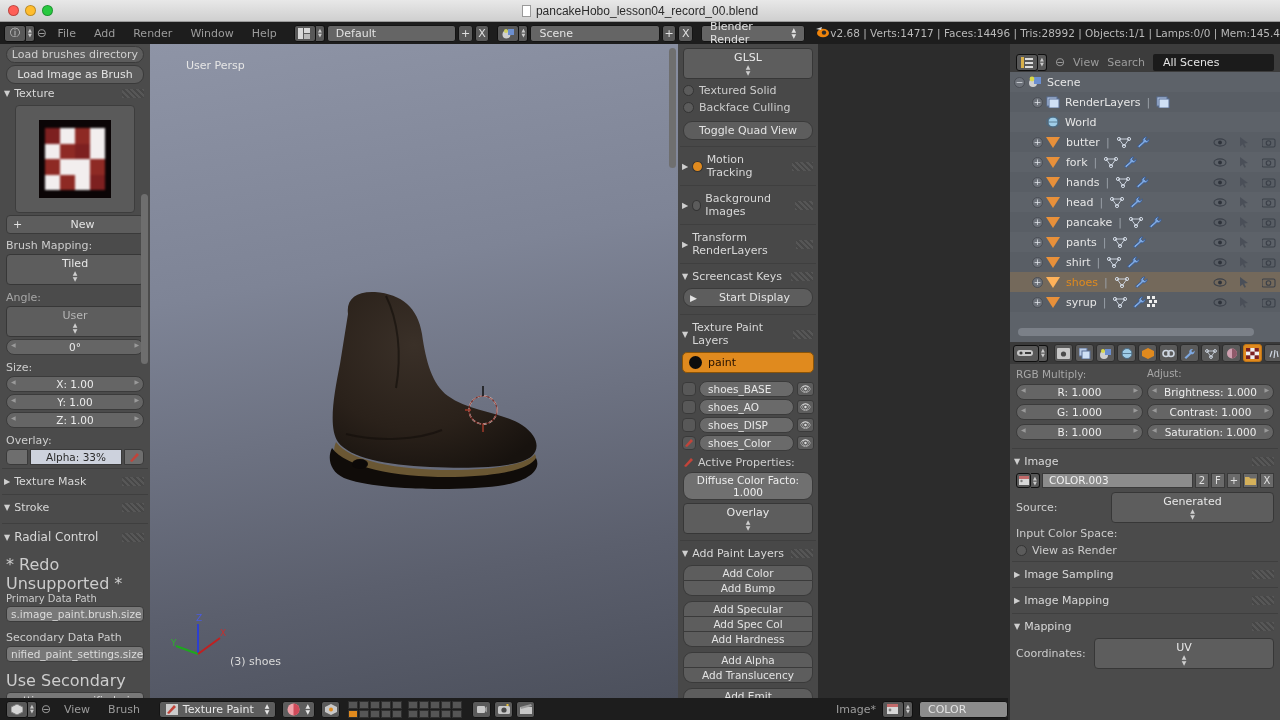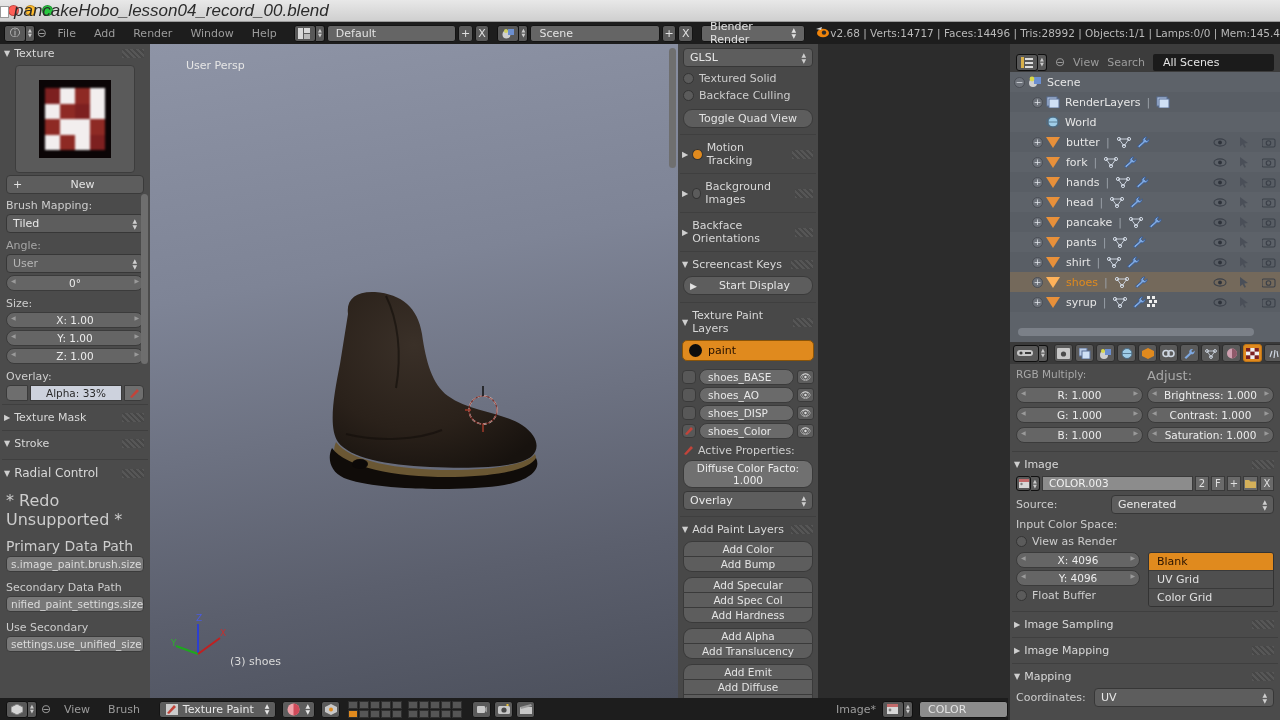--- a/index.html
+++ b/index.html
@@ -7,22 +7,22 @@
     font-family:"DejaVu Sans", sans-serif; font-size:11px; color:#d4d4d4; }
   #app { position:relative; width:1280px; height:720px; }
 
   
   .osbar { position:absolute; left:0; top:0; width:1280px; height:22px;
     background:linear-gradient(#e8e8e8,#cfcfcf); border-bottom:1px solid #9a9a9a;
     display:flex; align-items:center; }
   .lights { display:flex; gap:6px; padding-left:8px; }
   .lt { width:11px; height:11px; border-radius:50%; border:1px solid rgba(0,0,0,.25); }
   .lt.r{background:#ff5f57}.lt.y{background:#ffbd2e}.lt.g{background:#28c940}
-  .ostitle { position:absolute; left:0; right:0; text-align:left; font-size:17px;
-     color:#2b2b2b; font-family:"Liberation Sans", sans-serif;font-style:italic; }
+  .ostitle { position:absolute; left:0; right:0; text-align:center; font-size:12px;
+     color:#2b2b2b; font-family:"Liberation Sans", sans-serif; }
   .docico { display:inline-block; width:9px; height:12px; background:#fff;
      border:1px solid #999; vertical-align:-2px; margin-right:5px; }
 
   
   .topbar { position:absolute; left:0; top:22px; width:1280px; height:22px;
     background:#1d1d1d; display:flex; align-items:center; gap:0; padding-left:4px; }
   .hicon { width:22px; height:17px; background:#585858; border:1px solid #101010;
     border-radius:3px; display:inline-flex; align-items:center; justify-content:center;
     font-size:10px; color:#ddd; }
   .spin { width:9px; height:17px; background:#585858; border:1px solid #101010;
@@ -40,21 +40,21 @@
   .pane { position:absolute; background:#4b4b4b; }
   .sect { color:#d8d8d8; font-size:11px; padding:3px 0 3px 4px; display:flex; align-items:center; gap:4px;}
   .tri { font-size:8px; color:#cfcfcf; }
   .btn { background:#5d5d5d; border:1px solid #3a3a3a; border-radius:4px;
     color:#e3e3e3; text-align:center; font-size:11px; padding:2px 4px; }
   .num { background:#656565; border:1px solid #3b3b3b; border-radius:9px; color:#ececec;
     font-size:10.5px; text-align:center; padding:1px 0; position:relative; }
   .num:before{content:"◀";position:absolute;left:4px;top:1px;font-size:6px;color:#9a9a9a}
   .num:after{content:"▶";position:absolute;right:4px;top:1px;font-size:6px;color:#9a9a9a}
   .drop { background:#5d5d5d; border:1px solid #373737; border-radius:4px; color:#e8e8e8;
-    font-size:11px; padding:2px 6px; display:flex; align-items:center; justify-content:space-between;}
+    font-size:11px; padding:2px 6px; display:flex; align-items:center; justify-content:space-between;flex-direction:column;}
   .drop .ar{font-size:6px;line-height:6px;color:#cfcfcf;display:flex;flex-direction:column}
   .lbl { color:#cdcdcd; font-size:11px; }
   .divline{height:1px;background:#3f3f3f;margin:3px 2px;}
   .hatch{width:22px;height:9px;background:repeating-linear-gradient(45deg,#5d5d5d 0 2px,#444 2px 4px);opacity:.65;}
 
   
   #left { left:0; top:44px; width:150px; height:654px; background:#4b4b4b; overflow:hidden; }
   #leftScroll{position:absolute; right:2px; top:150px; width:7px; height:170px; background:#6e6e6e; border-radius:4px;}
   .texprev{ width:120px;height:108px;background:#5a5a5a;border:1px solid #3d3d3d;border-radius:4px;
     display:flex;align-items:center;justify-content:center;margin:2px auto;}
@@ -180,20 +180,24 @@
       <svg width="15" height="13" viewBox="0 0 15 13">
           <ellipse cx="8" cy="8" rx="6" ry="4.3" fill="#f0840a"></ellipse>
           <circle cx="9" cy="7.6" r="2.2" fill="#2b2b2b"></circle>
           <path d="M1 4 L7 2 L6 5 Z" fill="#d9d9d9"></path>
         </svg>
     </div>
     <div class="stats">v2.68 | Verts:14717 | Faces:14496 | Tris:28992 | Objects:1/1 | Lamps:0/0 | Mem:145.4</div>
   </div>
 
   <div class="pane" id="left">
+    <div style="padding:2px 6px 0 6px">
+      <div class="btn" style="border-radius:9px;padding:1px 4px;color:#cfcfcf;margin-bottom:2px">Load brushes directory</div>
+      <div class="btn" style="border-radius:9px;padding:2px 4px">Load Image as Brush</div>
+    </div>
 
     <div class="sect" style="justify-content:space-between;padding-right:6px">
       <span style="display:flex;gap:4px;align-items:center">
           <span class="tri">▼</span>
           <span>Texture</span>
         </span>
       <span class="hatch"></span>
     </div>
 
     <div class="texprev">
@@ -282,25 +286,25 @@
     <div class="divline" style="margin-top:6px"></div>
     <div class="sect" style="justify-content:space-between;padding-right:6px;font-size:12px">
       <span style="display:flex;gap:4px;align-items:center">
           <span class="tri">▼</span>
           <span>Radial Control</span>
         </span>
       <span class="hatch"></span>
     </div>
     <div style="padding:0 6px">
       <div class="lbl" style="margin-top:8px;font-size:16px">* Redo Unsupported *</div>
-      <div class="lbl" style="margin-top:9px;font-size:14px">Primary Data Path</div>
+      <div class="lbl" style="margin-top:0;font-size:10px">Primary Data Path</div>
       <div style="margin-top:2px;background:#787878;border:1px solid #3b3b3b;border-radius:4px;color:#dcdcdc;font-size:10.5px;padding:1px 4px">s.image_paint.brush.size</div>
       <div class="lbl" style="margin-top:9px;font-size:11px">Secondary Data Path</div>
       <div style="margin-top:2px;background:#787878;border:1px solid #3b3b3b;border-radius:4px;color:#dcdcdc;font-size:10.5px;padding:1px 4px">nified_paint_settings.size</div>
-      <div class="lbl" style="margin-top:9px;font-size:11px">Use Secondary</div>
+      <div class="lbl" style="margin-top:9px;font-size:16px">Use Secondary</div>
       <div style="margin-top:2px;background:#787878;border:1px solid #3b3b3b;border-radius:4px;color:#dcdcdc;font-size:10.5px;padding:1px 4px">settings.use_unified_size</div>
 
     </div>
     <div id="leftScroll"></div>
   </div>
 
   <div class="pane" id="view">
     <div id="viewTxt">User Persp</div>
 
     <svg width="528" height="654" style="position:absolute;left:0;top:0">
@@ -376,21 +380,21 @@
           <span class="tri">▶</span>
       <span class="chk" style="margin-right:0"></span>
       <span>Background Images</span>
         </span>
       <span class="hatch"></span>
     </div>
     <div class="divline"></div>
     <div class="sect" style="justify-content:space-between;padding-right:5px">
       <span style="display:flex;gap:4px;align-items:center">
           <span class="tri">▶</span>
-          <span>Backface Orientations</span>
+          <span>Transform RenderLayers</span>
         </span>
       <span class="hatch"></span>
     </div>
     <div class="divline"></div>
     <div class="sect" style="justify-content:space-between;padding-right:5px">
       <span style="display:flex;gap:4px;align-items:center">
           <span class="tri">▼</span>
           <span>Screencast Keys</span>
         </span>
       <span class="hatch"></span>
@@ -901,21 +905,21 @@
           <div class="ptab">
             <svg width="12" height="11">
               <path d="M2 9 L4 3 M6 10 L7 2 M10 9 L9 3" stroke="#cfd7e2" stroke-width="1.2" fill="none"></path>
             </svg>
           </div>
         </div>
     </div>
 
     <div class="pgrid" style="padding-top:4px">
       <div class="lbl" style="font-size:10.5px;color:#a8a8a8">RGB Multiply:</div>
-      <div class="lbl" style="font-size:13px;color:#a8a8a8">Adjust:</div>
+      <div class="lbl" style="font-size:10px;color:#a8a8a8">Adjust:</div>
       <div class="num">R: 1.000</div>
       <div class="num">Brightness: 1.000</div>
       <div class="num">G: 1.000</div>
       <div class="num">Contrast: 1.000</div>
       <div class="num">B: 1.000</div>
       <div class="num">Saturation: 1.000</div>
     </div>
 
     <div class="divline" style="margin-top:6px"></div>
     <div class="sect" style="justify-content:space-between;padding-right:6px">
@@ -960,32 +964,20 @@
             <span>▲</span>
             <span>▼</span>
           </span>
       </div>
     </div>
     <div style="padding:2px 6px">
       <div class="lbl">Input Color Space:</div>
       <div class="lbl" style="margin-top:4px"><span class="chk"></span><span>View as Render</span></div>
     </div>
 
-    <div style="display:flex;gap:8px;padding:2px 6px">
-      <div style="flex:1">
-        <div class="num">X: 4096</div>
-        <div class="num" style="margin-top:2px">Y: 4096</div>
-        <div class="lbl" style="margin-top:3px"><span class="chk"></span><span>Float Buffer</span></div>
-      </div>
-      <div style="flex:1;border:1px solid #333;border-radius:3px;overflow:hidden" id="genTypes">
-          <div style="padding: 2px 8px; font-size: 11px; background: rgb(224, 138, 30); color: rgb(42, 19, 0);">Blank</div>
-          <div style="padding: 2px 8px; font-size: 11px; background: rgb(79, 79, 79); color: rgb(224, 224, 224); border-top: 1px solid rgb(58, 58, 58);">UV Grid</div>
-          <div style="padding: 2px 8px; font-size: 11px; background: rgb(79, 79, 79); color: rgb(224, 224, 224); border-top: 1px solid rgb(58, 58, 58);">Color Grid</div>
-        </div>
-    </div>
 
     <div class="divline" style="margin-top:2px"></div>
     <div class="sect" style="justify-content:space-between;padding-right:6px">
       <span style="display:flex;gap:4px;align-items:center">
           <span class="tri">▶</span>
           <span>Image Sampling</span>
         </span>
       <span class="hatch"></span>
     </div>
     <div class="divline"></div>

